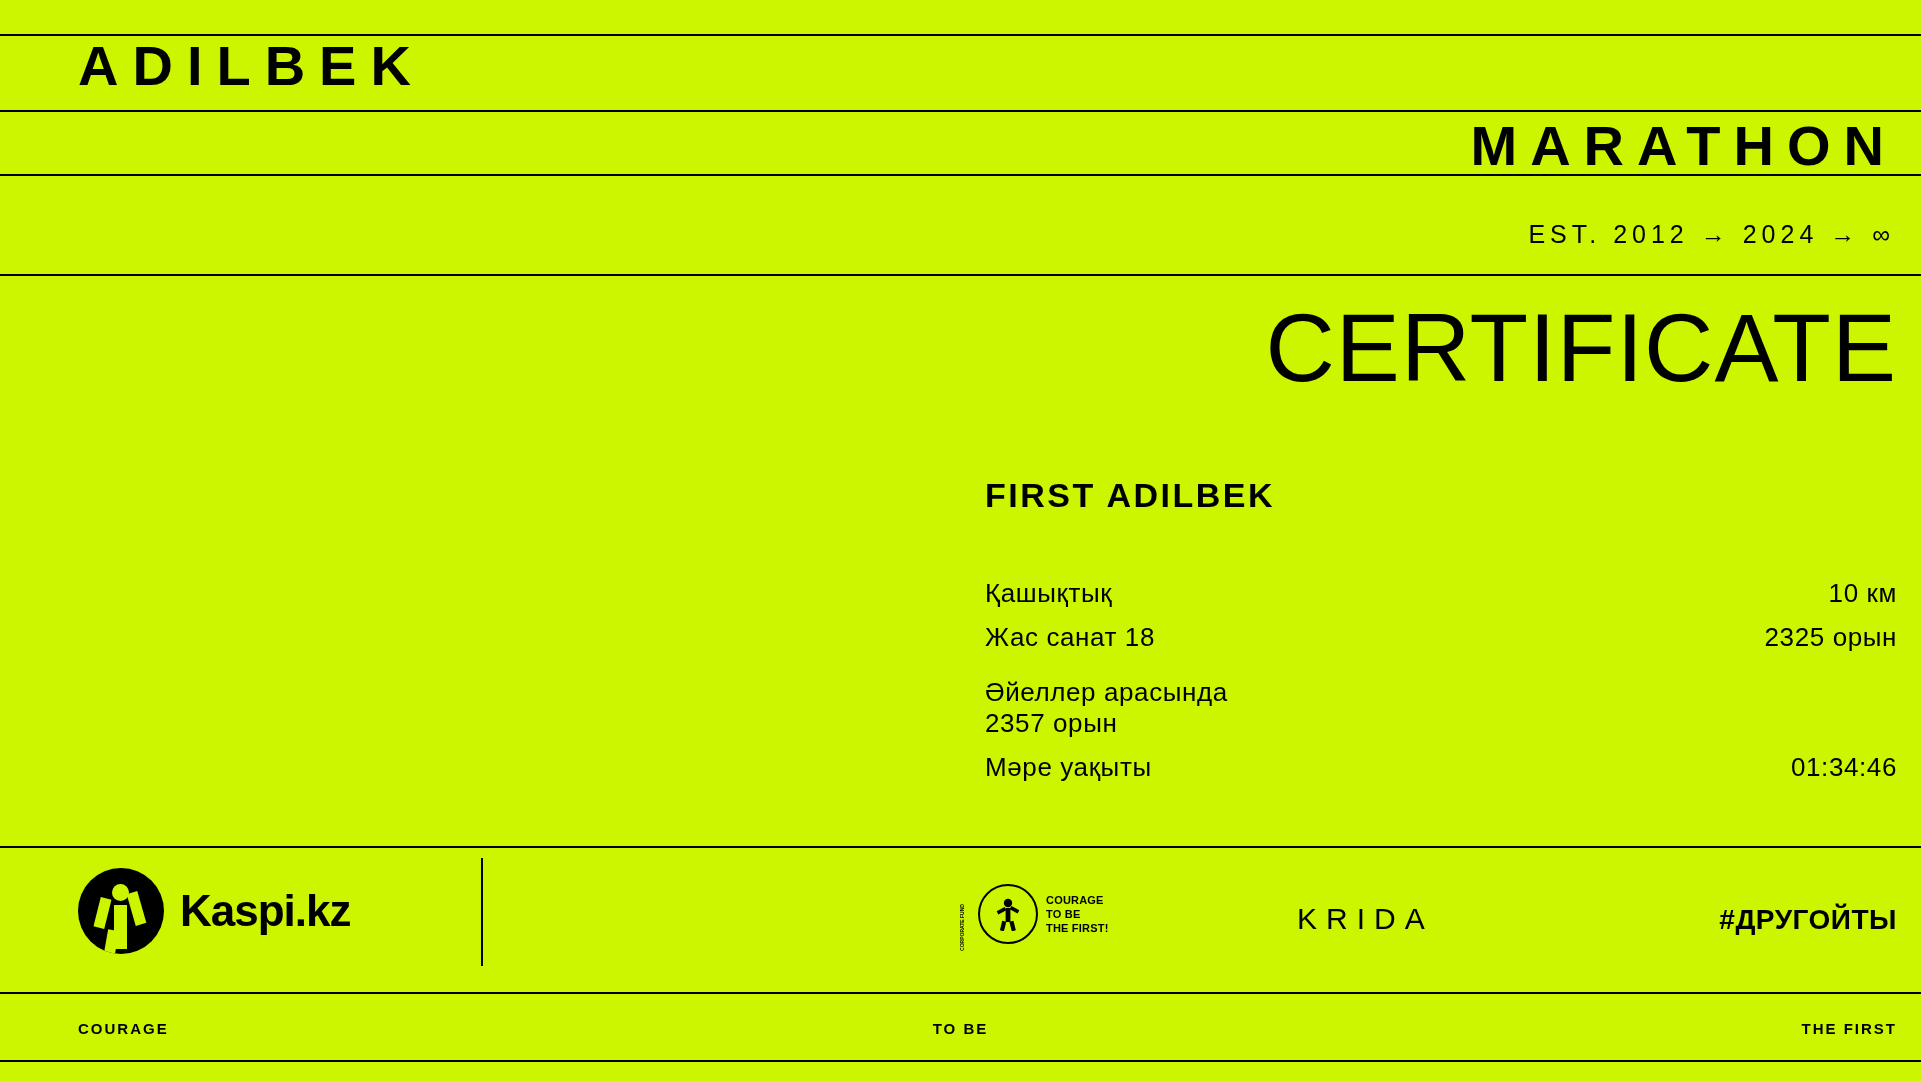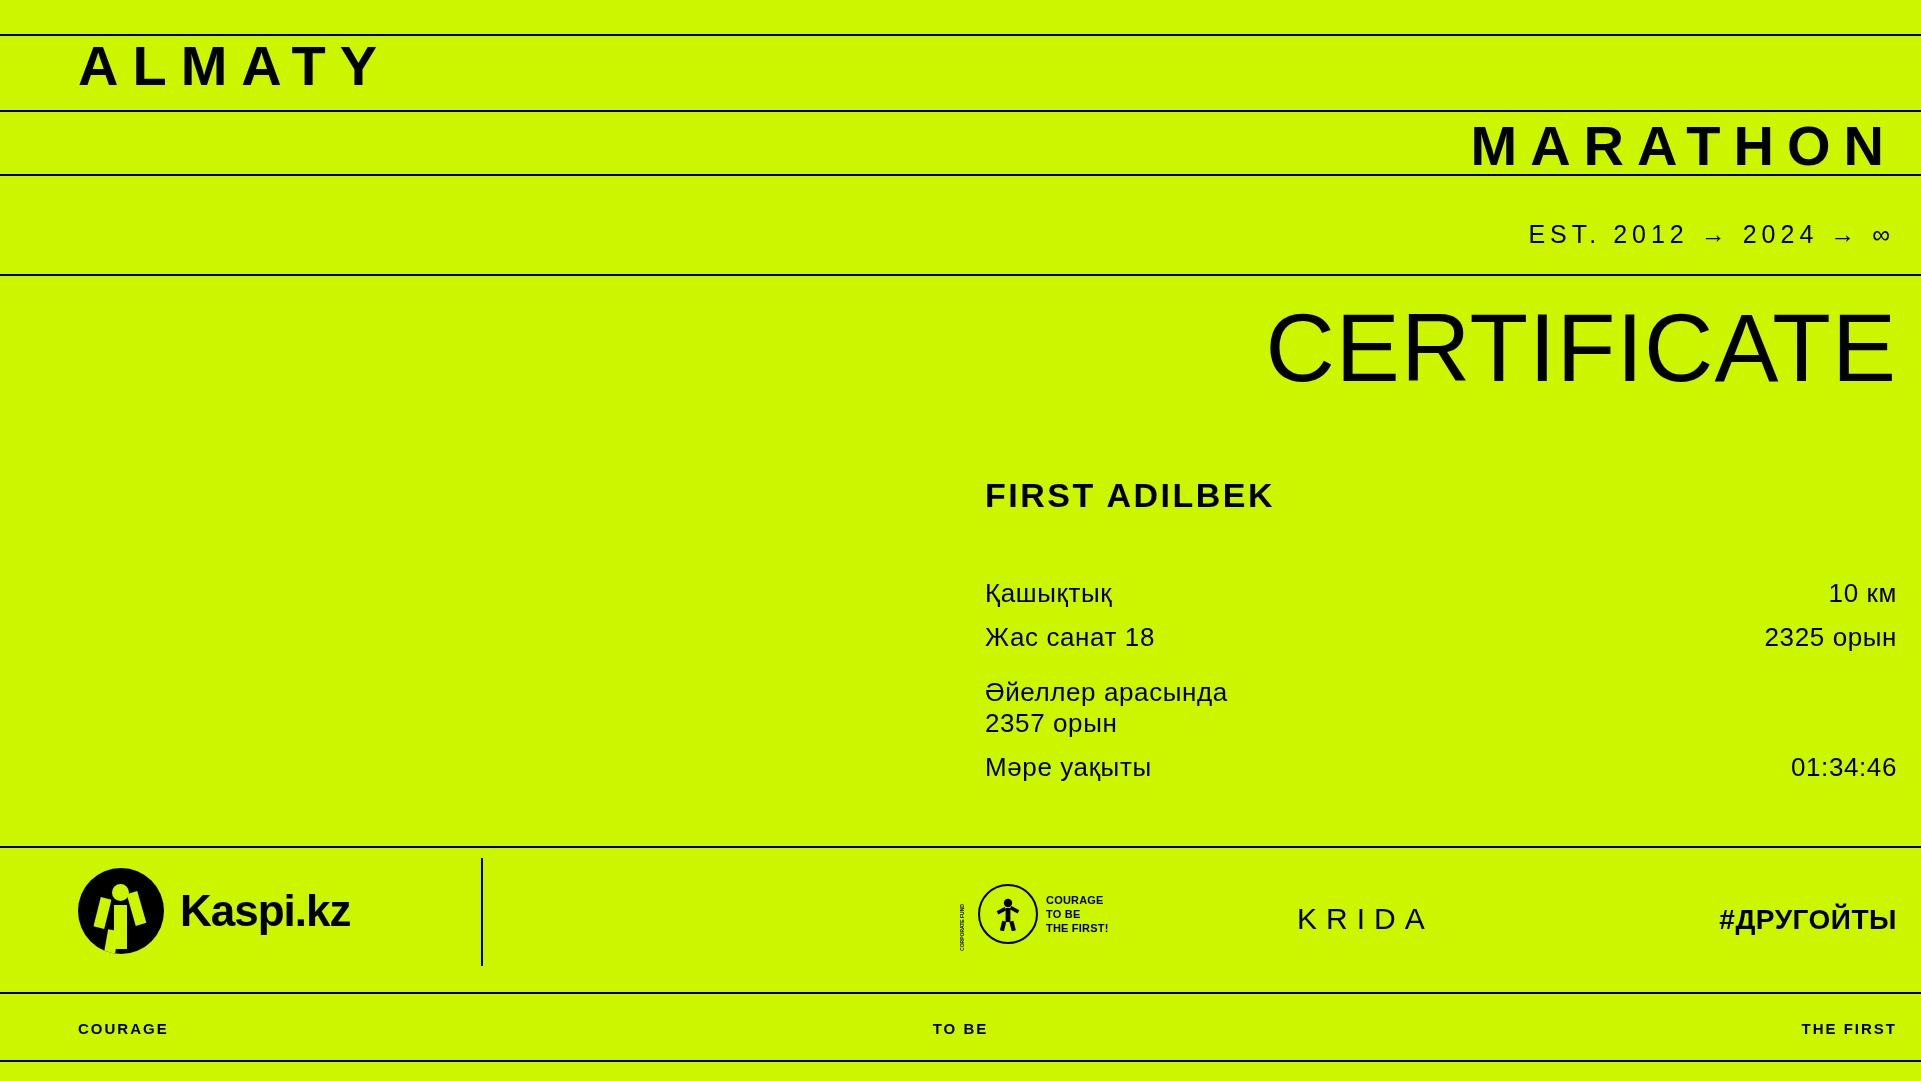--- a/index.html
+++ b/index.html
@@ -267,21 +267,21 @@
 <div class="page">
 
   <div class="rule thin" style="top:34px;"></div>
   <div class="rule thin" style="top:110px;"></div>
   <div class="rule thin" style="top:174px;"></div>
   <div class="rule" style="top:274px;"></div>
   <div class="rule" style="top:846px;"></div>
   <div class="rule" style="top:992px;"></div>
   <div class="rule thin" style="top:1060px;"></div>
 
-  <div class="hdr-almaty">ALMATY</div>
+  <div class="hdr-almaty">ADILBEK</div>
   <div class="hdr-marathon">MARATHON</div>
   <div class="hdr-est">EST. 2012 → 2024 → ∞</div>
 
   <div class="cert-title">CERTIFICATE</div>
   <div class="cert-name">FIRST ADILBEK</div>
 
   <div class="stats">
     <div class="stat-row">
       <span class="label">Қашықтық</span>
       <span class="value">10 км</span>

